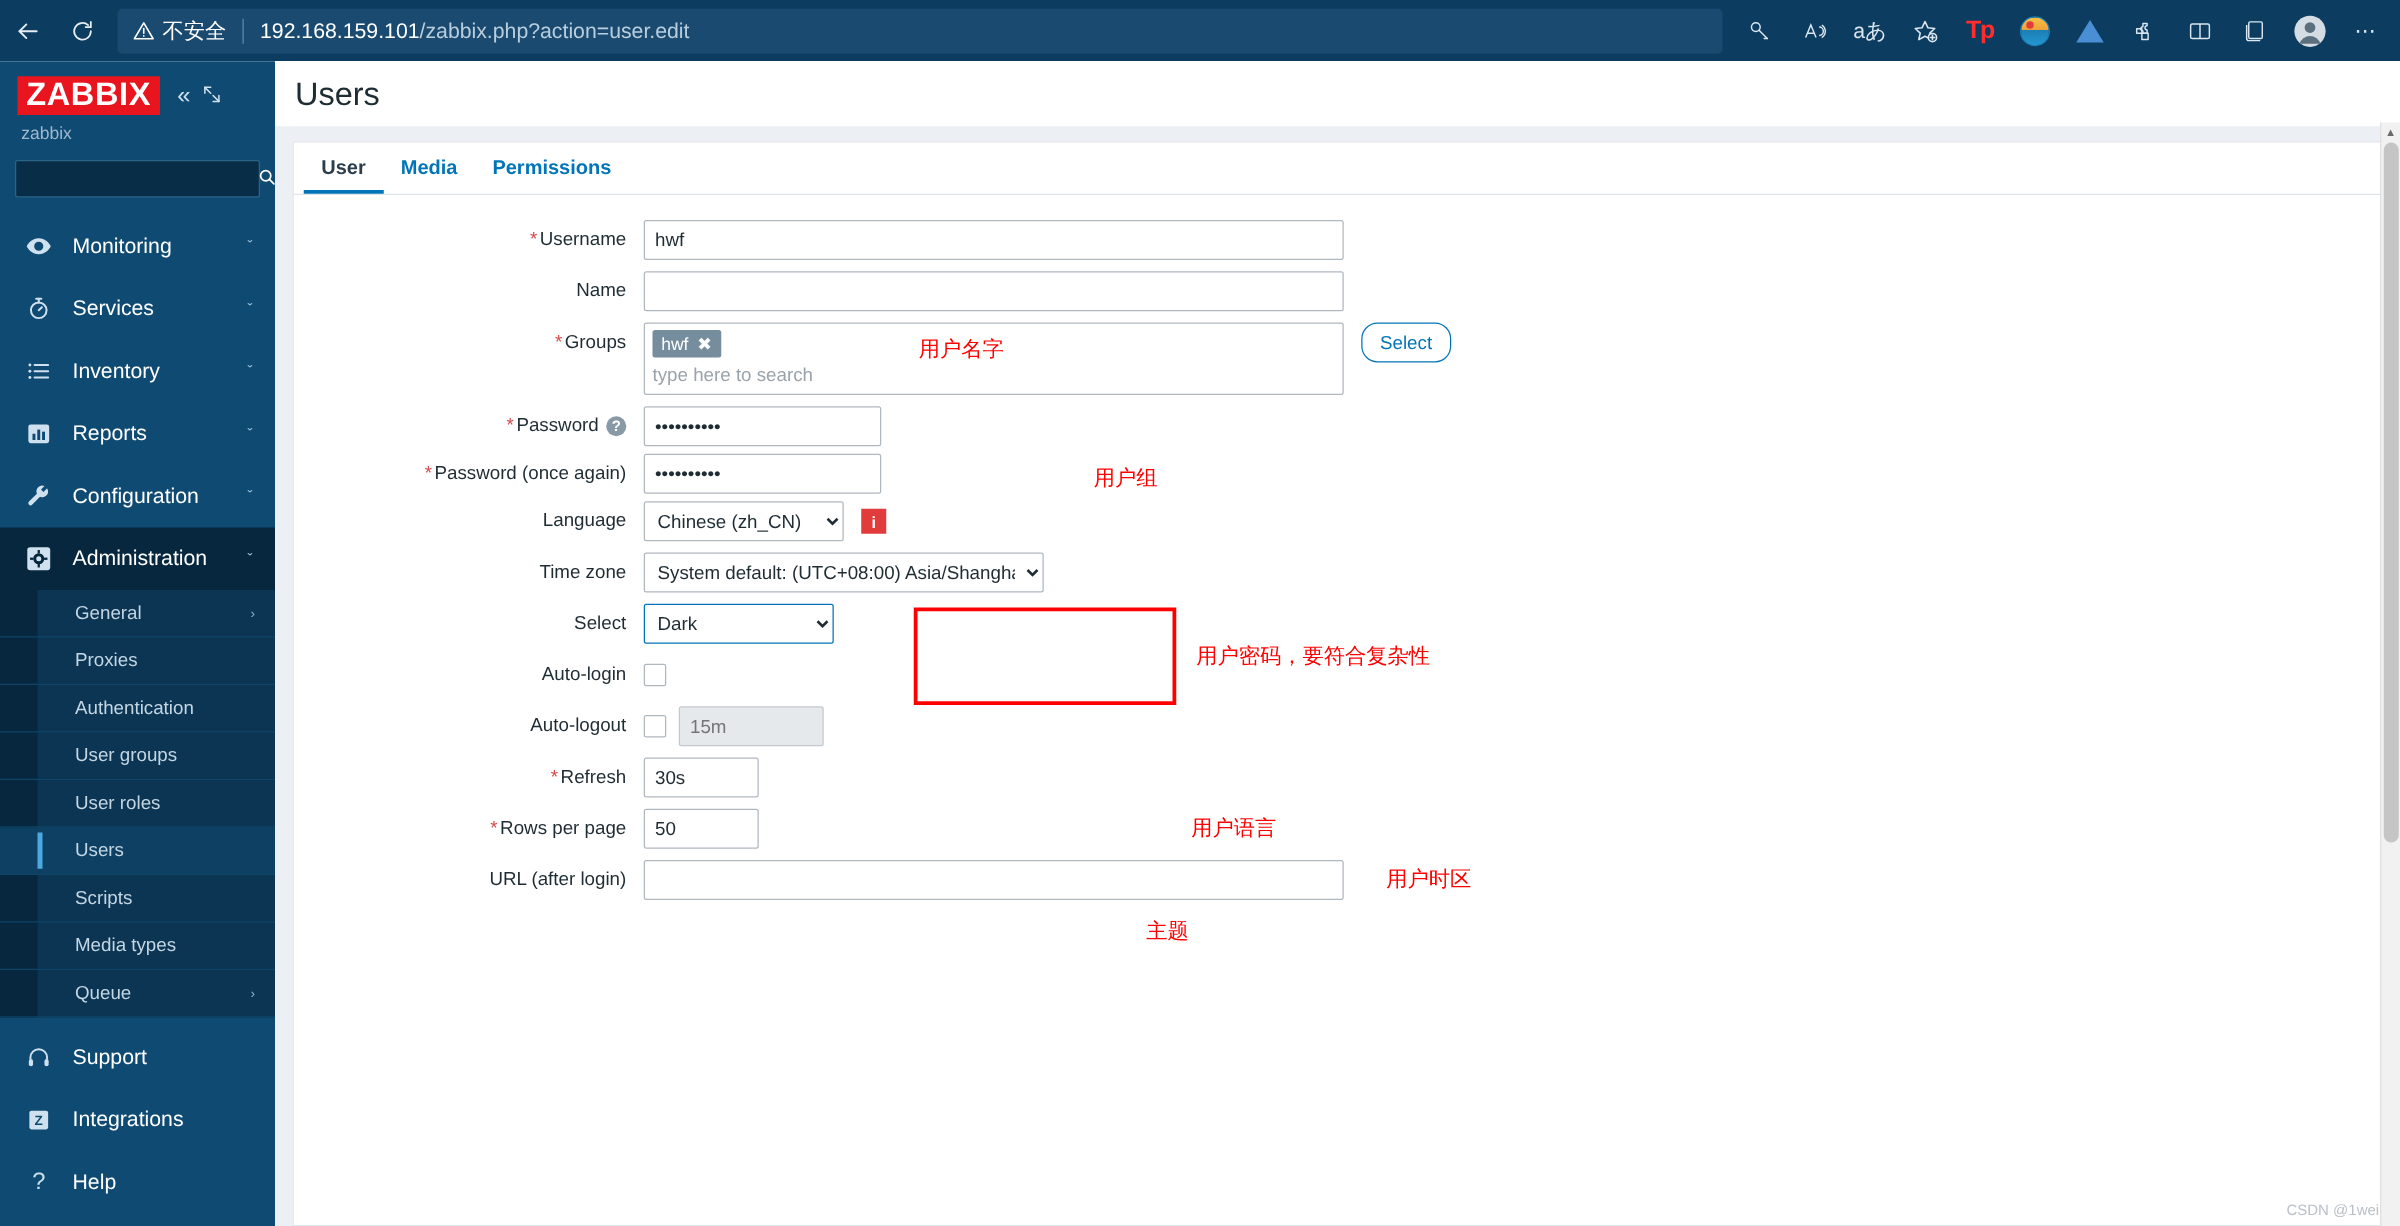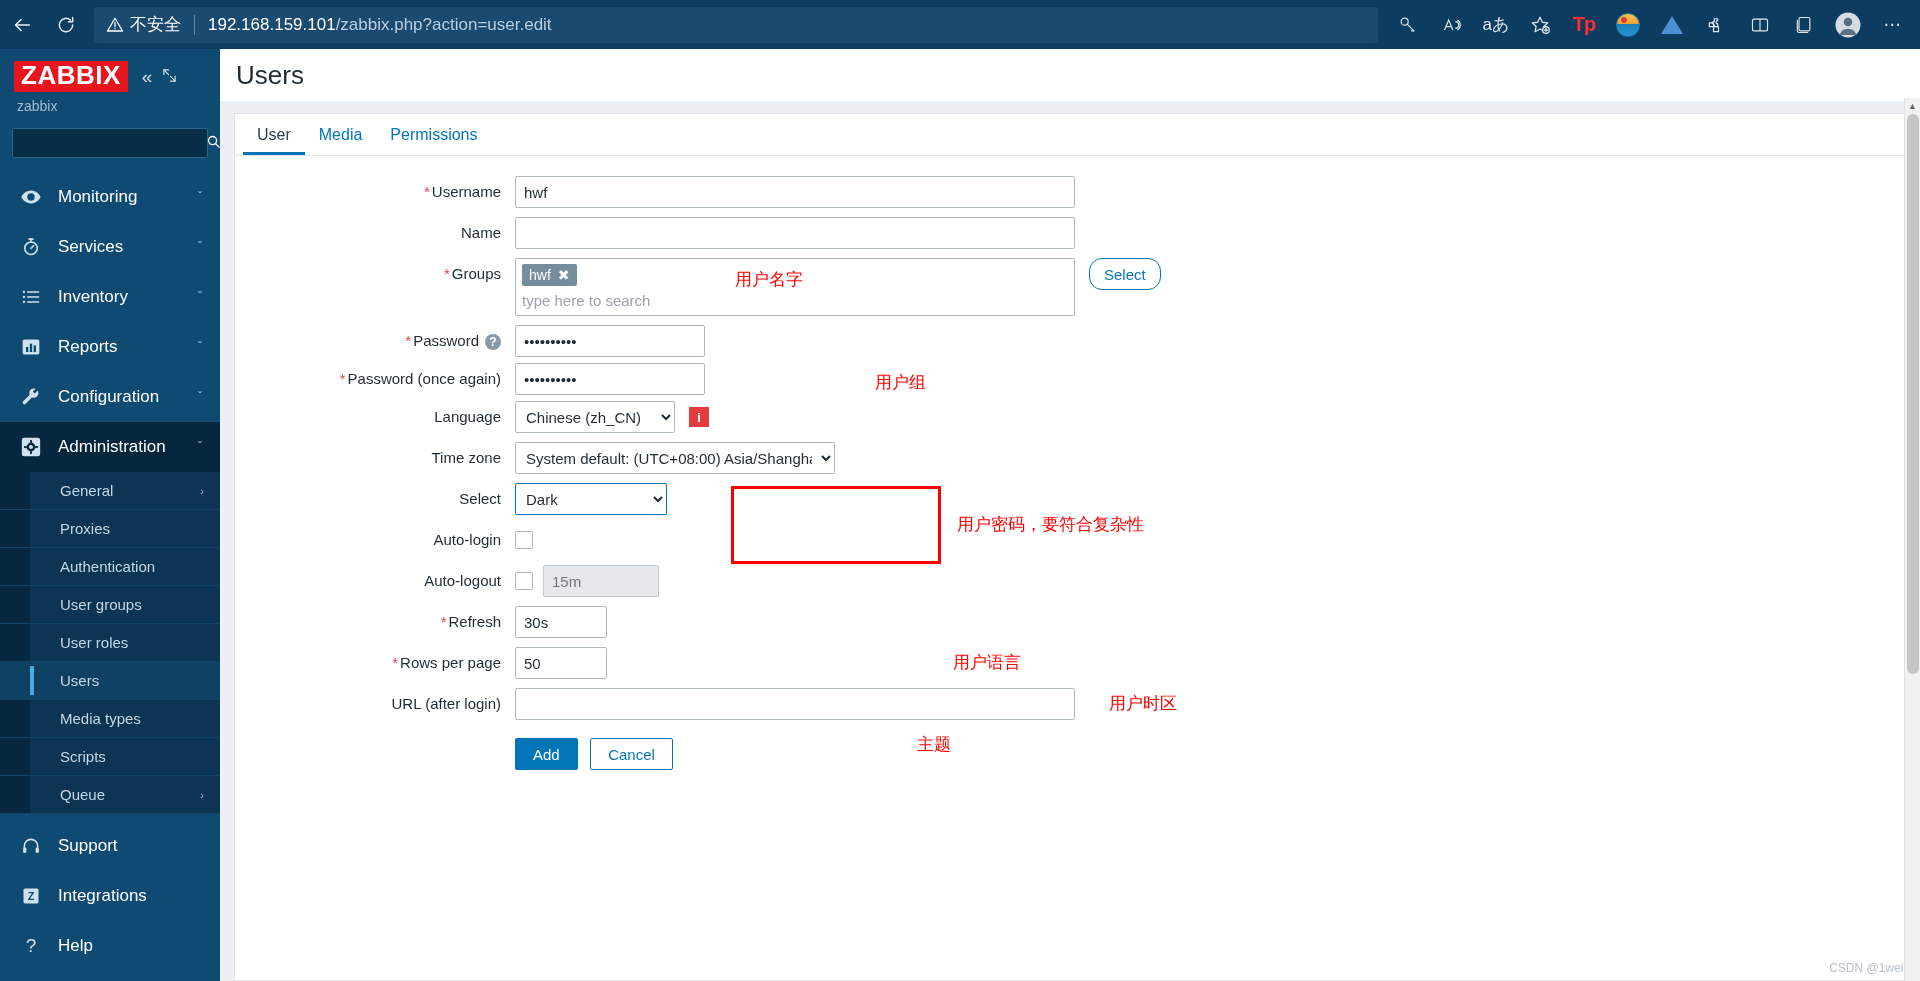--- a/index.html
+++ b/index.html
@@ -227,20 +227,21 @@
     height: 42px;
   }
   .tab {
     padding: 0 14px;
     height: 41px;
     line-height: 41px;
     font-size: 16px;
     color: #0275b8;
     cursor: pointer;
     border-bottom: 3px solid transparent;
+    font-weight: bold;
   }
   .tab.active {
     color: #2c3e4c;
     border-bottom-color: #0275b8;
   }
 
   
   .form { padding: 20px 0 0 0; position: relative; }
   .frow {
     display: flex; align-items: flex-start;
@@ -601,24 +602,24 @@
         <div class="sb-sub-item">
           <span>User groups</span>
         </div>
         <div class="sb-sub-item">
           <span>User roles</span>
         </div>
         <div class="sb-sub-item sel">
           <span>Users</span>
         </div>
         <div class="sb-sub-item">
+          <span>Scripts</span>
+        </div>
+        <div class="sb-sub-item">
           <span>Media types</span>
-        </div>
-        <div class="sb-sub-item">
-          <span>Scripts</span>
         </div>
         <div class="sb-sub-item">
           <span>Queue</span>
           <span class="subchev">›</span>
         </div>
       </div>
     </div>
 
     <div class="sb-bottom">
       <div class="sb-item">
@@ -765,24 +766,20 @@
             </div>
           </div>
 
           <div class="frow">
             <div class="flabel">URL (after login)</div>
             <div class="fctl">
               <input class="txt wide" type="text" value="" style="">
             </div>
           </div>
 
-          <div class="btn-row">
-            <button class="btn btn-primary">Add</button>
-            <button class="btn btn-ghost">Cancel</button>
-          </div>
 
           <div class="red-box" style="left:496px; top:330px; width:210px; height:78px;"></div>
 
           <div class="anno" style="left:500px; top:112px;">用户名字</div>
           <div class="anno" style="left:640px; top:215px;">用户组</div>
           <div class="anno" style="left:722px; top:357px;">用户密码，要符合复杂性</div>
           <div class="anno" style="left:718px; top:495px;">用户语言</div>
           <div class="anno" style="left:874px; top:536px;">用户时区</div>
           <div class="anno" style="left:682px; top:577px;">主题</div>
 

